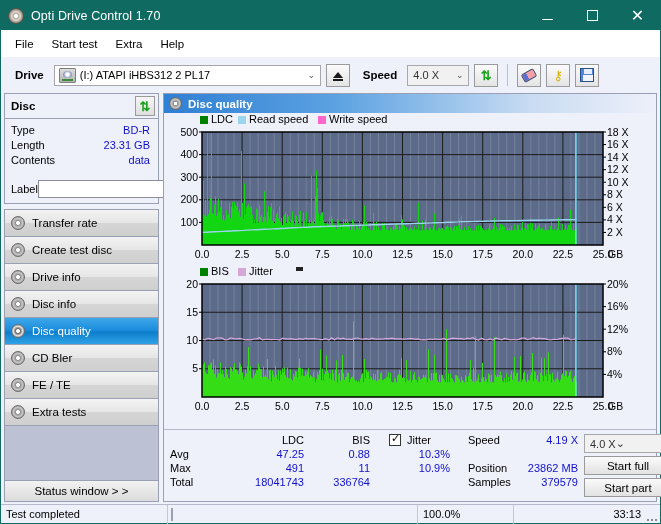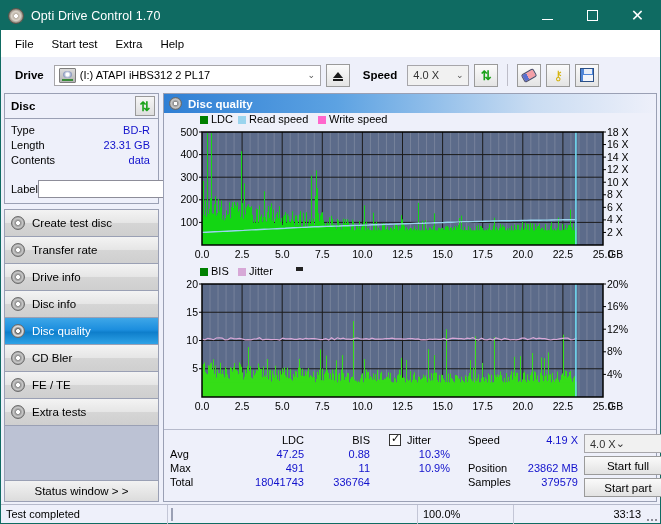--- a/index.html
+++ b/index.html
@@ -356,25 +356,25 @@
             <div class="cd-btn">
               <div class="cd-glyph"></div>
             </div>
           </div>
         </div>
       </div>
 
       <div class="nav">
         <div class="nav-item">
           <span class="nav-ico"></span>
-          <span>Create test disc</span>
+          <span>Transfer rate</span>
         </div>
         <div class="nav-item">
           <span class="nav-ico"></span>
-          <span>Transfer rate</span>
+          <span>Create test disc</span>
         </div>
         <div class="nav-item">
           <span class="nav-ico"></span>
           <span>Drive info</span>
         </div>
         <div class="nav-item">
           <span class="nav-ico"></span>
           <span>Disc info</span>
         </div>
         <div class="nav-item active">

